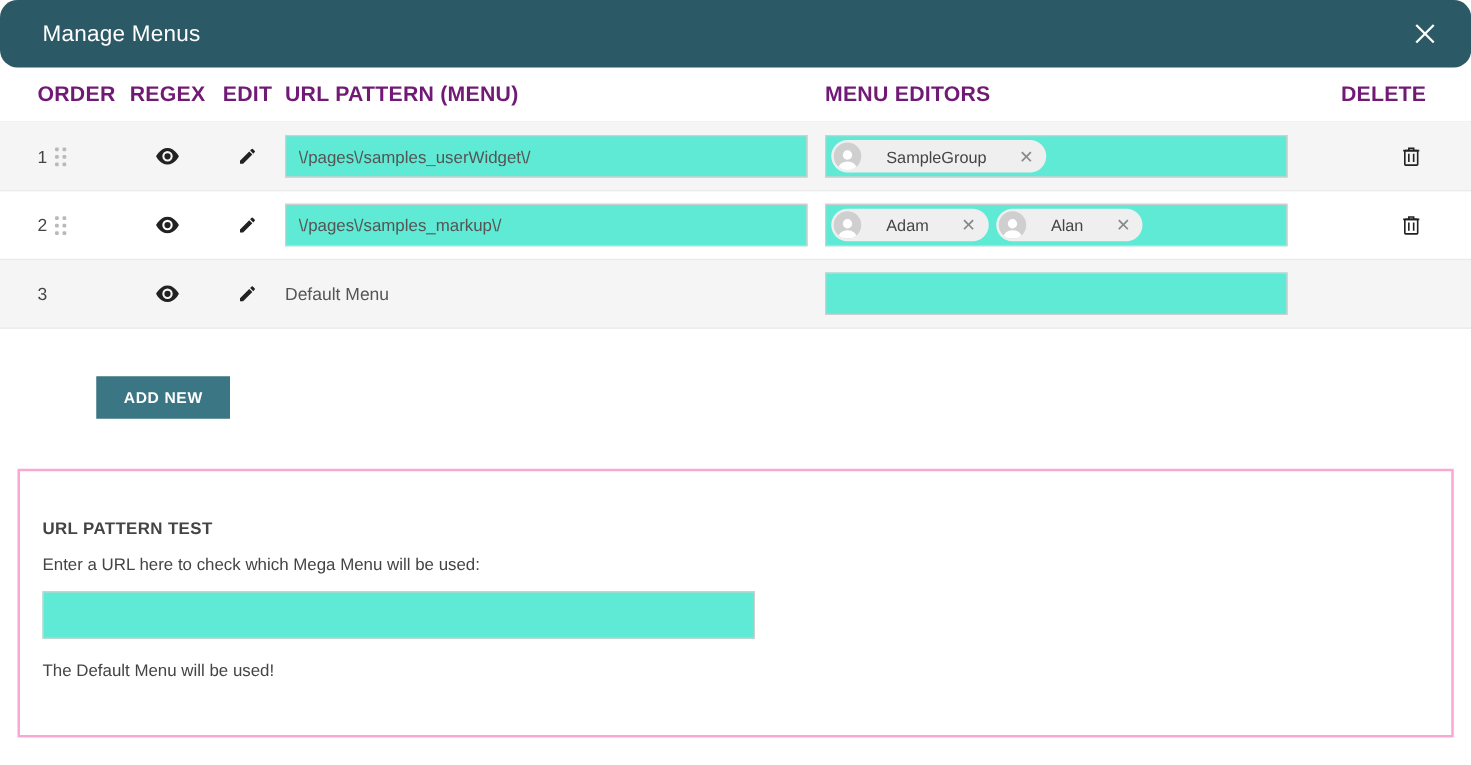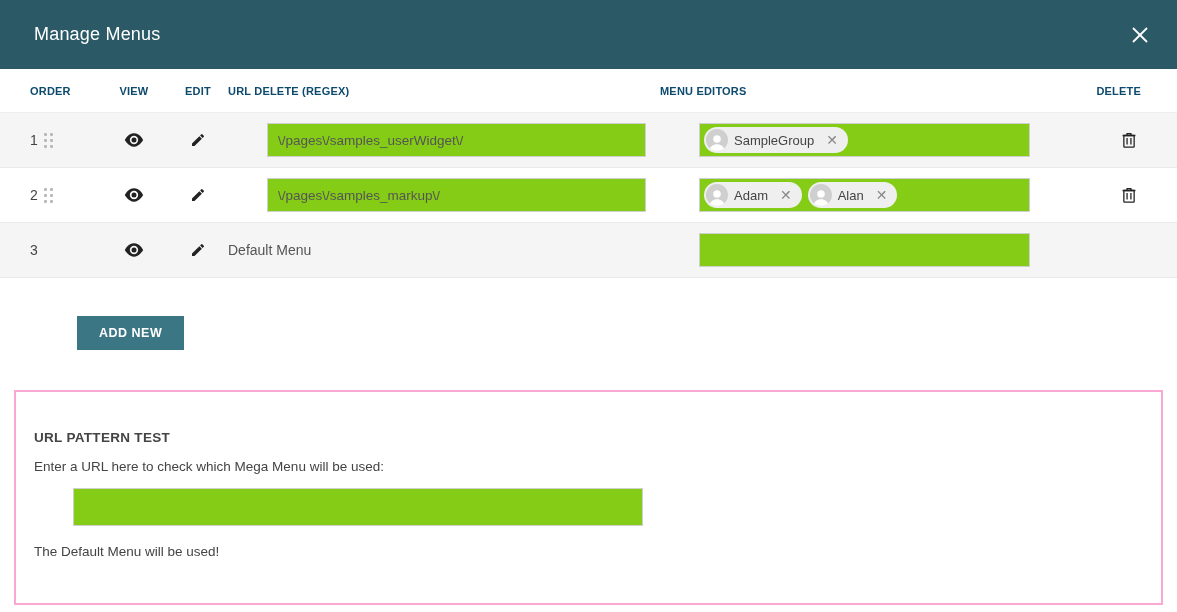--- a/index.html
+++ b/index.html
@@ -10,44 +10,45 @@
     color: #333;
     background: #fff;
     width: 1177px;
   }
   .titlebar {
     background: #2b5966;
     color: #fff;
     display: flex;
     align-items: center;
     justify-content: space-between;
-    height: 69px;
+    height: 54px;
     padding: 0 28px 0 34px;
+    border-radius: 14px;
   }
   .titlebar .title {
     font-size: 18px;
     font-weight: 400;
     letter-spacing: .2px;
   }
   .close-x {
     cursor: pointer;
     display: inline-flex;
   }
   .close-x svg { stroke: #fff; }
   .header-row, .data-row {
     display: flex;
     align-items: center;
     padding: 0 30px;
   }
   .header-row {
     height: 44px;
     border-bottom: 1px solid #eee;
-    font-size: 11px;
+    font-size: 17px;
     font-weight: 600;
-    color: #0c4a6e;
+    color: #701a75;
     letter-spacing: .2px;
   }
   .data-row {
     height: 55px;
     border-bottom: 1px solid #eaeaea;
   }
   .data-row.alt { background: #f5f5f5; }
 
   .col-order  { width: 70px;  text-align: left; display:flex; align-items:center; }
   .col-view   { width: 68px;  display:flex; justify-content:center; align-items:center; }
@@ -83,44 +84,43 @@
   .icon-btn {
     cursor: pointer;
     display: inline-flex;
     padding: 4px;
   }
   .icon-btn svg { display:block; }
 
   .url-input, .tag-field, .test-input {
     width: 100%;
     border: 1px solid #cfcfcf;
-    background: #84cc16;
+    background: #5eead4;
     height: 34px;
     padding: 0 10px;
     font-size: 13.5px;
     color: #555;
-    margin-left: 39px;
   }
 
   .url-static { font-size: 14px; color:#555; }
 
   .tag-field {
     display: flex;
     align-items: center;
     gap: 6px;
     padding: 3px 4px;
     overflow: hidden;
   }
   .tag {
     display: inline-flex;
     align-items: center;
     background: #efefef;
     border-radius: 14px;
     padding: 2px 6px 2px 2px;
-    gap: 6px;
+    gap: 20px;
     height: 26px;
   }
   .tag .avatar {
     width: 22px; height: 22px;
     border-radius: 50%;
     background: #cfcfcf;
     display: inline-flex;
     align-items: flex-end;
     justify-content: center;
     overflow: hidden;
@@ -185,23 +185,23 @@
   <span class="close-x">
     <svg width="18" height="18" viewBox="0 0 18 18" stroke-width="1.8" fill="none">
       <line x1="2" y1="2" x2="16" y2="16"></line>
         <line x1="16" y1="2" x2="2" y2="16"></line>
     </svg>
   </span>
 </div>
 
 <div class="header-row">
   <div class="col-order">ORDER</div>
-  <div class="col-view">VIEW</div>
+  <div class="col-view">REGEX</div>
   <div class="col-edit">EDIT</div>
-  <div class="col-url">URL DELETE (REGEX)</div>
+  <div class="col-url">URL PATTERN (MENU)</div>
   <div class="col-editors">MENU EDITORS</div>
   <div class="col-delete">DELETE</div>
 </div>
 
 <div id="rows">
     <div class="data-row alt">
       <div class="col-order">
         <span class="order-num">1</span>
         <span class="drag-dots">
           <span></span>

